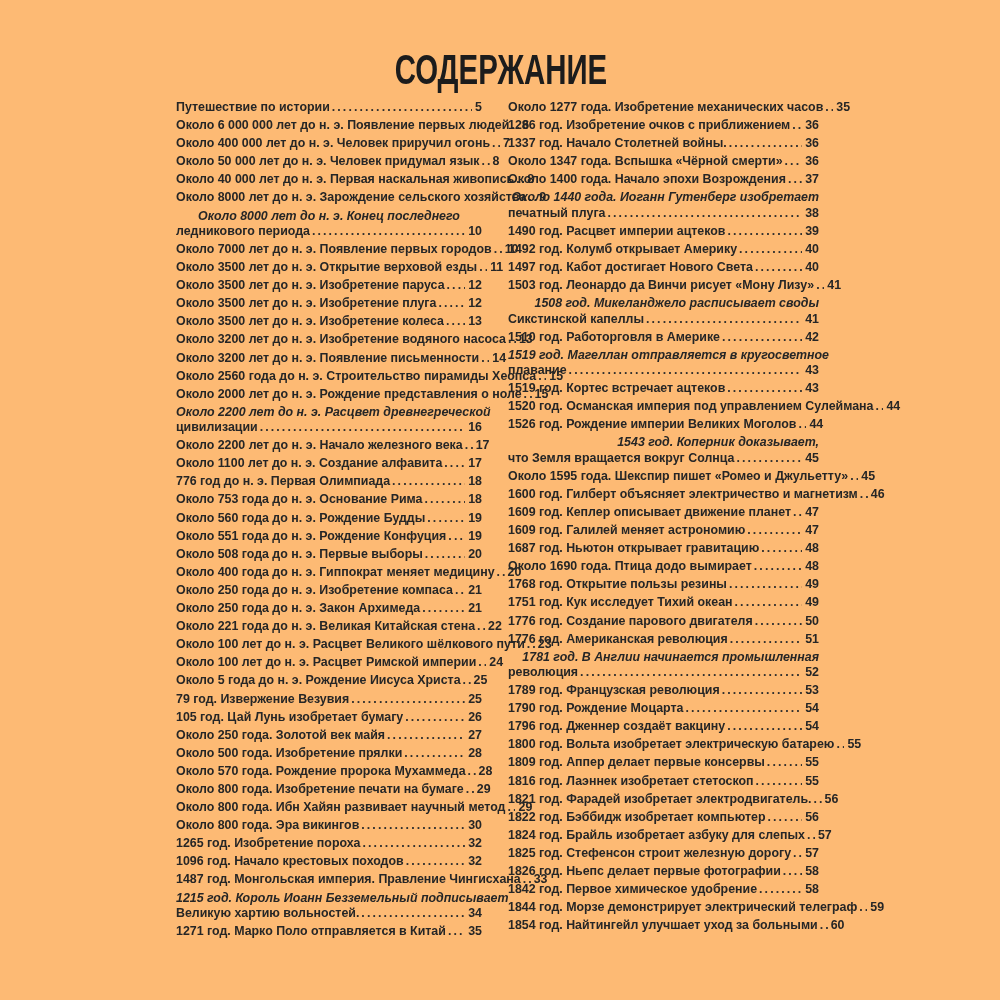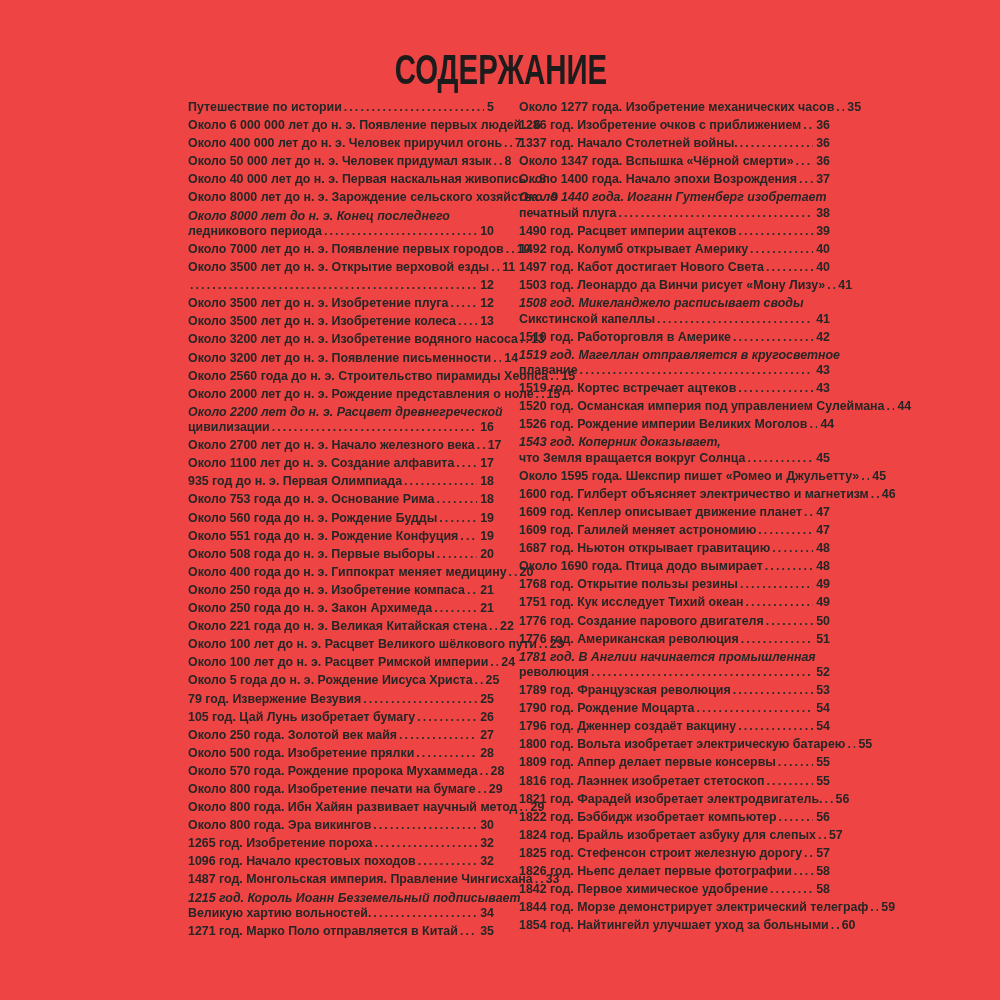--- a/index.html
+++ b/index.html
@@ -5,21 +5,21 @@
   html, body {
     margin: 0;
     padding: 0;
     background: #ffffff;
     font-family: "Liberation Sans", sans-serif;
   }
   .page {
     position: relative;
     width: 1000px;
     height: 1000px;
-    background: #ef4444;
+    background: #fdba74;
     overflow: hidden;
   }
   .page-title {
     position: absolute;
     top: 46px;
     left: 0;
     width: 1000px;
     margin: 0;
     text-align: center;
     font-size: 42px;
@@ -31,22 +31,22 @@
     white-space: nowrap;
   }
   .col {
     position: absolute;
     top: 100px;
     color: #262626;
     font-size: 12.4px;
     font-weight: 700;
     line-height: 15.3px;
   }
-  .col-left  { left: 188px; width: 306px; }
-  .col-right { left: 519px; width: 311px; }
+  .col-left  { left: 176px; width: 306px; text-align: center; }
+  .col-right { left: 508px; width: 311px; text-align: right; }
   .entry { margin-bottom: 2.8px; }
   .entry-line { white-space: nowrap; font-style: italic; }
   .entry-last {
     display: flex;
     align-items: baseline;
   }
   .label { white-space: nowrap; flex: 0 0 auto; }
   .dots {
     flex: 1 1 auto;
     min-width: 8px;
@@ -127,20 +127,21 @@
       </div>
       <div class="entry">
         <div class="entry-last">
           <span class="label">Около 3500 лет до н. э. Открытие верховой езды</span>
           <span class="dots"></span>
           <span class="page-num">11</span>
         </div>
       </div>
       <div class="entry">
         <div class="entry-last">
+          <span class="label">Около 3500 лет до н. э. Изобретение паруса</span>
           <span class="dots"></span>
           <span class="page-num">12</span>
         </div>
       </div>
       <div class="entry">
         <div class="entry-last">
           <span class="label">Около 3500 лет до н. э. Изобретение плуга</span>
           <span class="dots"></span>
           <span class="page-num">12</span>
         </div>
@@ -183,35 +184,35 @@
       <div class="entry">
         <div class="entry-line">Около 2200 лет до н. э. Расцвет древнегреческой</div>
         <div class="entry-last">
           <span class="label">цивилизации</span>
           <span class="dots"></span>
           <span class="page-num">16</span>
         </div>
       </div>
       <div class="entry">
         <div class="entry-last">
-          <span class="label">Около 2700 лет до н. э. Начало железного века</span>
+          <span class="label">Около 2200 лет до н. э. Начало железного века</span>
           <span class="dots"></span>
           <span class="page-num">17</span>
         </div>
       </div>
       <div class="entry">
         <div class="entry-last">
           <span class="label">Около 1100 лет до н. э. Создание алфавита</span>
           <span class="dots"></span>
           <span class="page-num">17</span>
         </div>
       </div>
       <div class="entry">
         <div class="entry-last">
-          <span class="label">935 год до н. э. Первая Олимпиада</span>
+          <span class="label">776 год до н. э. Первая Олимпиада</span>
           <span class="dots"></span>
           <span class="page-num">18</span>
         </div>
       </div>
       <div class="entry">
         <div class="entry-last">
           <span class="label">Около 753 года до н. э. Основание Рима</span>
           <span class="dots"></span>
           <span class="page-num">18</span>
         </div>

